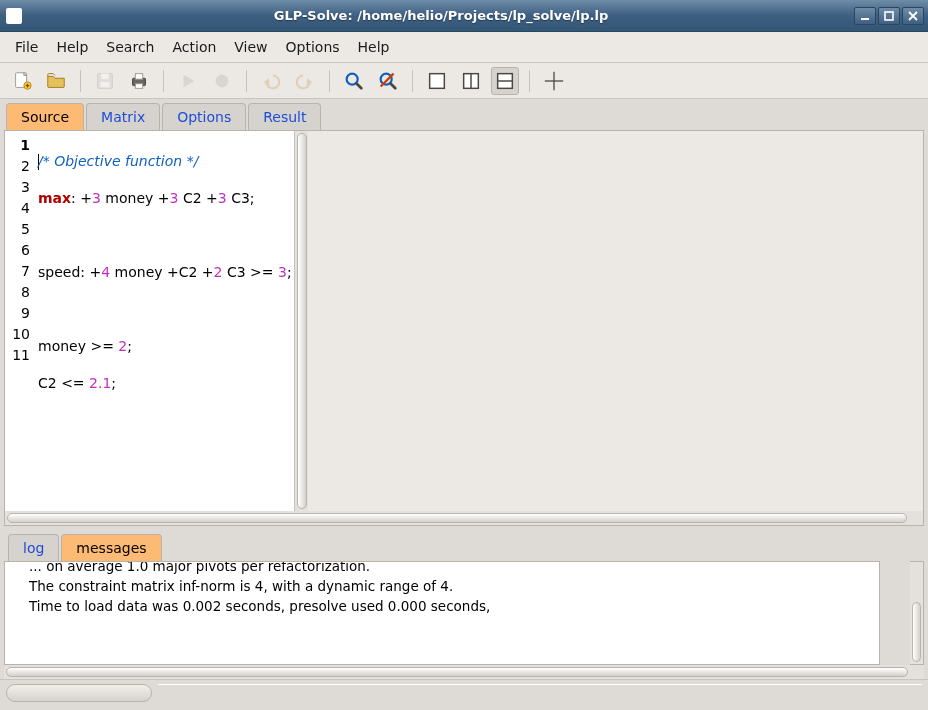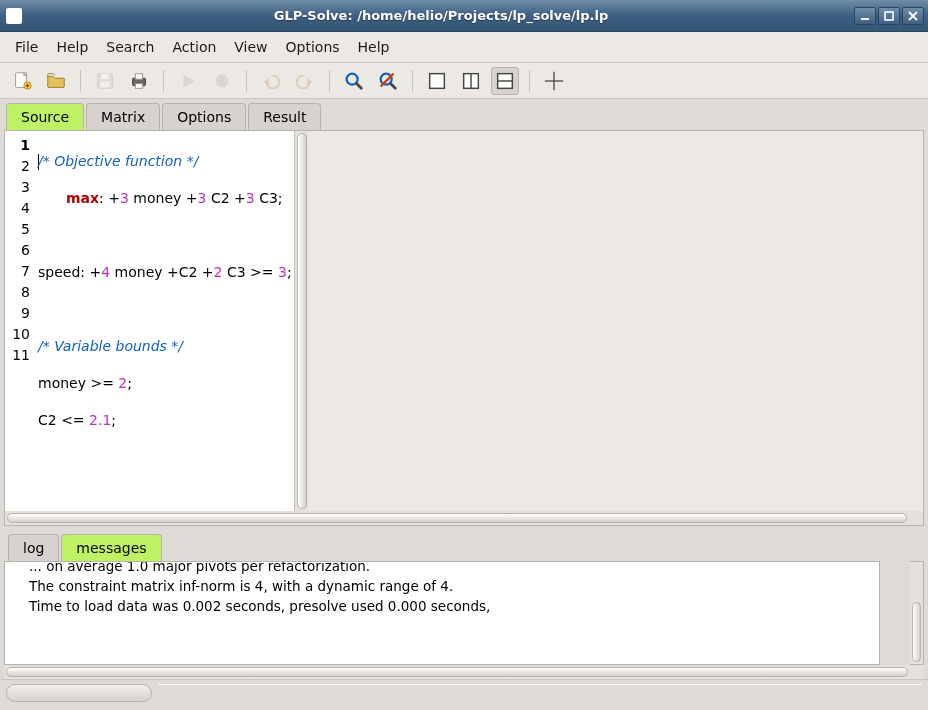--- a/index.html
+++ b/index.html
@@ -62,25 +62,25 @@
 .toolbar .disabled { opacity: .35; }
 
 
 .tabstrip {
   background: #dedad6; padding: 4px 4px 0 6px;
   display: flex; gap: 2px;
 }
 .tabstrip .tab {
   padding: 5px 14px; background: #d6d2cd;
   border: 1px solid #b8b3ac; border-bottom: none;
-  border-radius: 4px 4px 0 0; color: #000000;
+  border-radius: 4px 4px 0 0; color: #1d4ed8;
   font-size: 14px;
 }
 .tabstrip .tab.active {
-  background: #bef264; color: #000; font-weight: normal;
+  background: #fdba74; color: #000; font-weight: normal;
   position: relative; z-index: 2;
 }
 
 
 .editor-wrap {
   background: #ece9e5; border: 1px solid #b8b3ac;
   margin: 0 4px; position: relative;
 }
 .editor {
   display: flex; height: 380px; background: #fff;
@@ -93,21 +93,21 @@
 }
 .gutter div { height: 21px; line-height: 21px; }
 .gutter .current { font-weight: bold; }
 .code {
   flex: 1; padding: 4px 2px 0 4px;
   font-family: "DejaVu Sans", sans-serif; font-size: 14px;
   white-space: pre; overflow: hidden;
 }
 .code .line { height: 21px; line-height: 21px; }
 .cm-comment { color: #1060c0; font-style: italic; }
-.cm-kw { color: #b00000; font-weight: bold; margin-left: 28px; }
+.cm-kw { color: #b00000; font-weight: bold; }
 .cm-num { color: #c030c0; }
 .code .cursor {
   display: inline-block; width: 1px; height: 16px; background: #000;
   vertical-align: middle; margin-right: -1px;
 }
 .h-scrollbar {
   height: 14px; background: #e4e1dc;
   margin: 0; border-top: 0px; display: flex;
 }
 .h-scrollbar .thumb {
@@ -307,21 +307,20 @@
         <div>9</div>
         <div>10</div>
         <div>11</div>
       </div>
       <div class="code">
 <div class="line"><span class="cursor"></span><span class="cm-comment">/* Objective function */</span></div>
 <div class="line"><span class="cm-kw">max</span><span>: +</span><span class="cm-num">3</span><span> money +</span><span class="cm-num">3</span><span> C2 +</span><span class="cm-num">3</span><span> C3;</span></div>
 <div class="line"></div>
 <div class="line"><span>speed: +</span><span class="cm-num">4</span><span> money +C2 +</span><span class="cm-num">2</span><span> C3 &gt;= </span><span class="cm-num">3</span><span>;</span></div>
 <div class="line"></div>
-<div class="line"><span class="cm-comment">/* Variable bounds */</span></div>
 <div class="line"><span>money &gt;= </span><span class="cm-num">2</span><span>;</span></div>
 <div class="line"><span>C2 &lt;= </span><span class="cm-num">2.1</span><span>;</span></div>
 
       </div>
     </div>
     <div class="editor-right">
       <div class="vthumb"></div>
     </div>
   </div>
   <div class="h-scrollbar">

